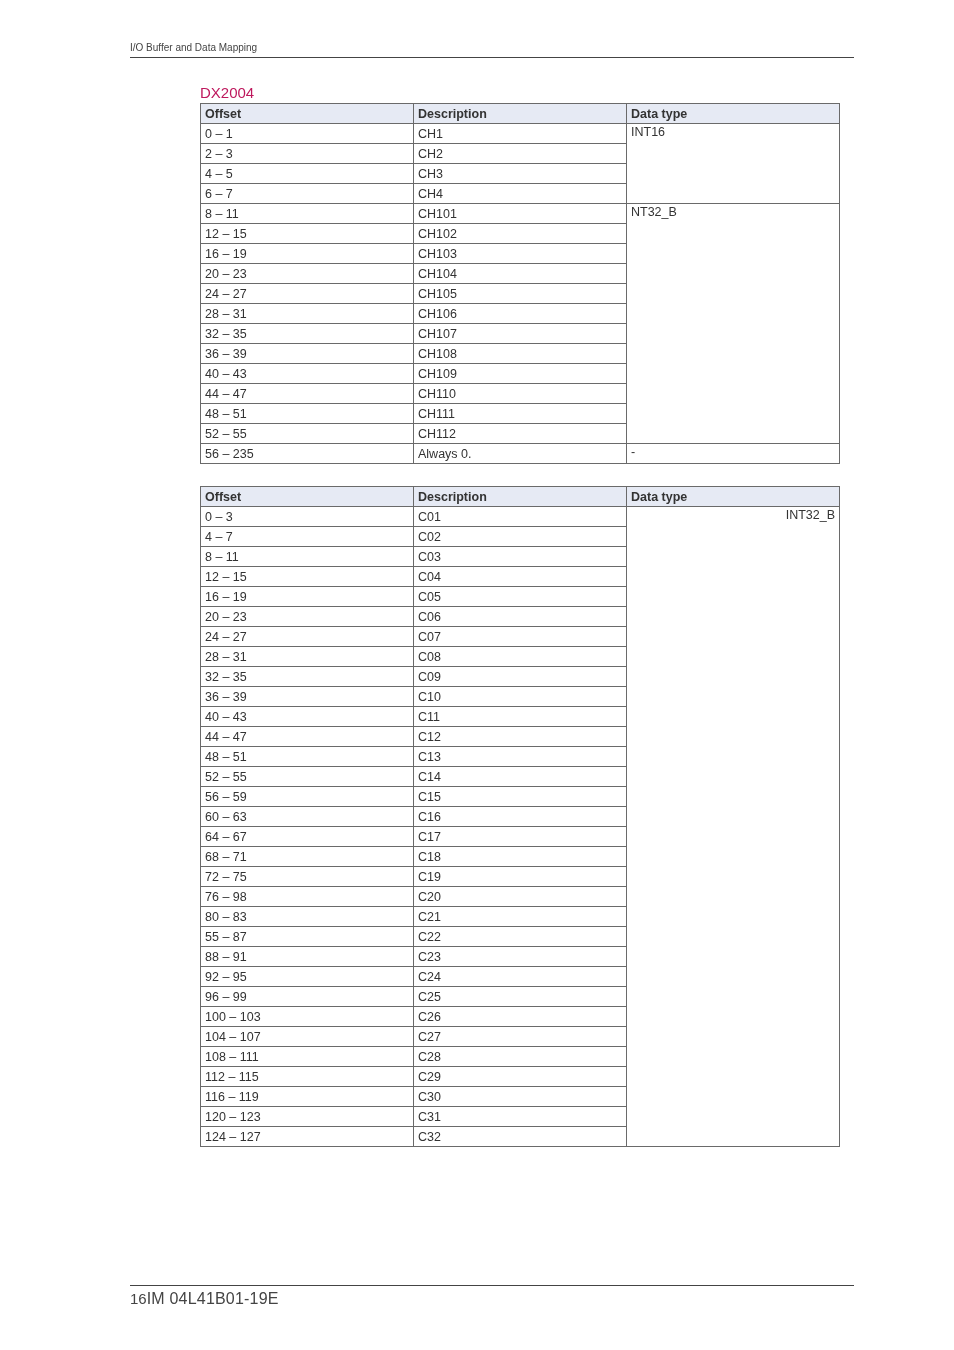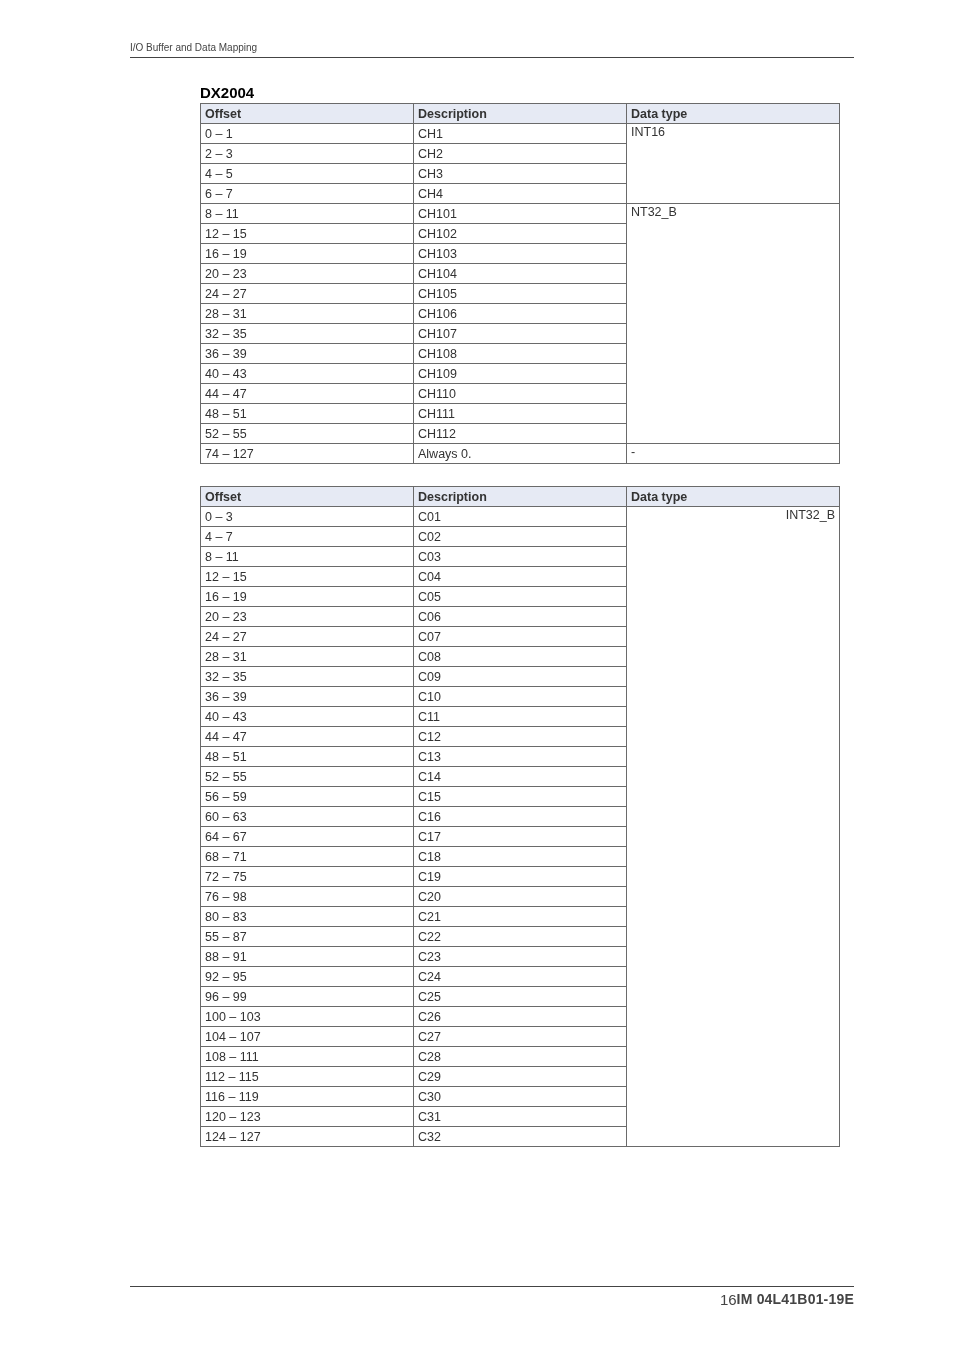--- a/index.html
+++ b/index.html
@@ -20,22 +20,22 @@
   }
   .section-header {
     font-size: 10px;
     color: #444;
     padding-bottom: 4px;
     border-bottom: 1.5px solid #444;
     margin-bottom: 26px;
   }
   .device-heading {
     font-size: 15px;
-    font-weight: bold;
-    color: #000000;
+    font-weight: normal;
+    color: #be185d;
     margin: 0 0 2px 70px;
   }
   .table-caption {
     font-size: 13.5px;
     color: #333;
     margin: 0 0 2px 70px;
   }
   .data-table {
     border-collapse: collapse;
     width: 640px;
@@ -67,27 +67,27 @@
   .footer {
     position: absolute;
     left: 0;
     right: 0;
     bottom: 42px;
     padding: 0 100px 0 130px;
   }
   .footer-line {
     border-top: 1px solid #444;
     display: flex;
-    justify-content: flex-end;
+    justify-content: flex-start;
     padding-top: 4px;
     font-size: 12px;
     color: #444;
   }
   .footer-pageno { font-size: 15px; }
-  .footer-code { font-size: 14px; letter-spacing: 0.2px; font-weight: bold; }
+  .footer-code { font-size: 16px; letter-spacing: 0.2px; }
 </style>
 </head>
 <body>
 
 <div class="page">
 
   <div class="section-header">I/O Buffer and Data Mapping</div>
 
   <div class="device-heading">DX2004</div>
 
@@ -166,21 +166,21 @@
         </tr>
         <tr>
           <td>48 – 51</td>
           <td>CH111</td>
         </tr>
         <tr>
           <td>52 – 55</td>
           <td>CH112</td>
         </tr>
         <tr>
-          <td>74 – 127</td>
+          <td>56 – 235</td>
           <td>Always 0.</td>
           <td rowspan="1" style="vertical-align: top;">-</td>
         </tr>
       </tbody>
   </table>
 
   <div class="spacer"></div>
 
 
   <table class="data-table">

